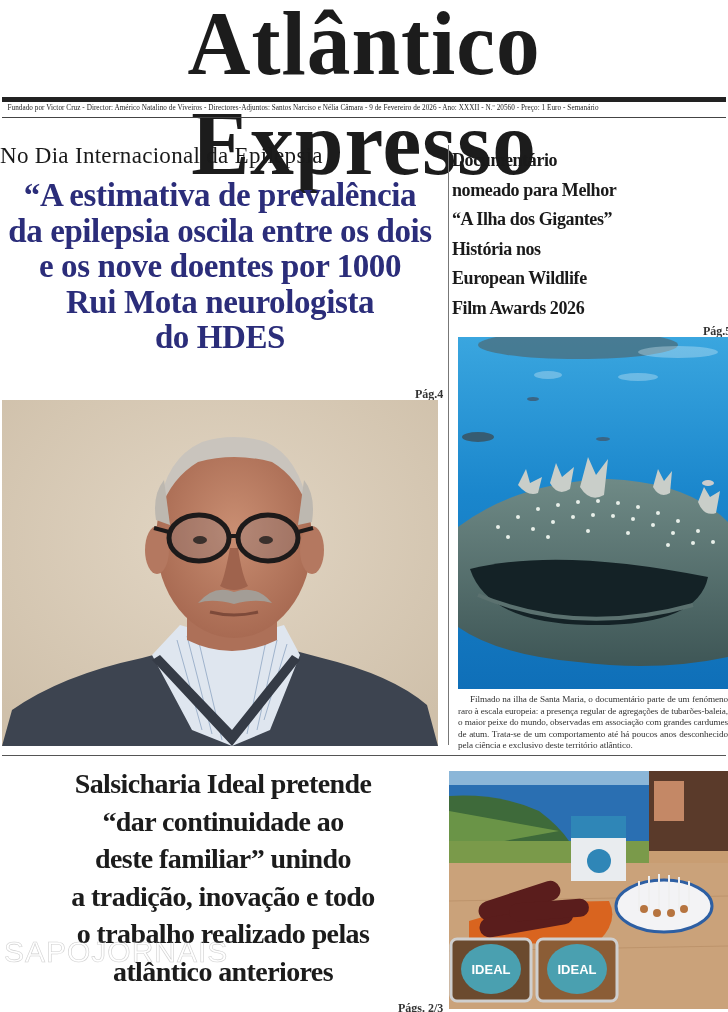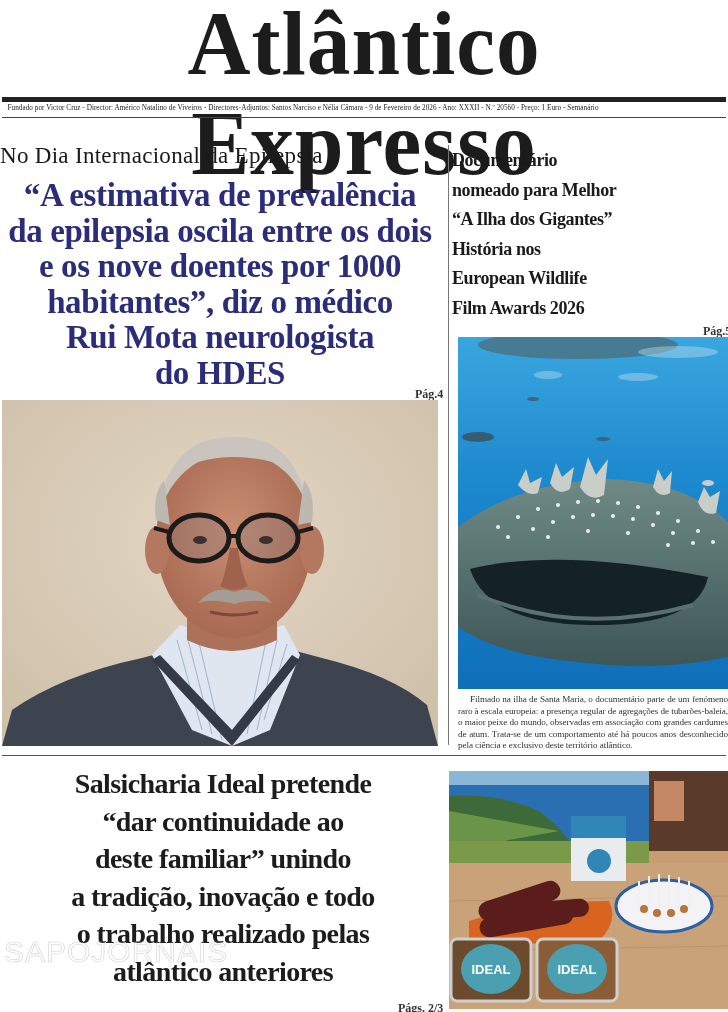--- a/index.html
+++ b/index.html
@@ -86,21 +86,20 @@
 
 <div class="col-divider"></div>
 <div class="section-rule"></div>
 
 <section>
   <div class="kicker">No Dia Internacional da Epilepsia</div>
   <h2 class="lead-headline">
     <span>“A estimativa de prevalência</span>
     <span>da epilepsia oscila entre os dois</span>
     <span>e os nove doentes por 1000</span>
-    <span>habitantes”, diz o médico</span>
     <span>Rui Mota neurologista</span>
     <span>do HDES</span>
   </h2>
   <div class="page-ref" style="left:415px; top:387px;">Pág.4</div>
 
   <div class="lead-photo" title="Portrait of neurologist Rui Mota">
     <svg width="436" height="346" viewBox="0 0 436 346">
       <defs>
         <radialGradient id="bgP" cx="50%" cy="40%" r="70%">
           <stop offset="0%" stop-color="#e2d6c4"></stop>

